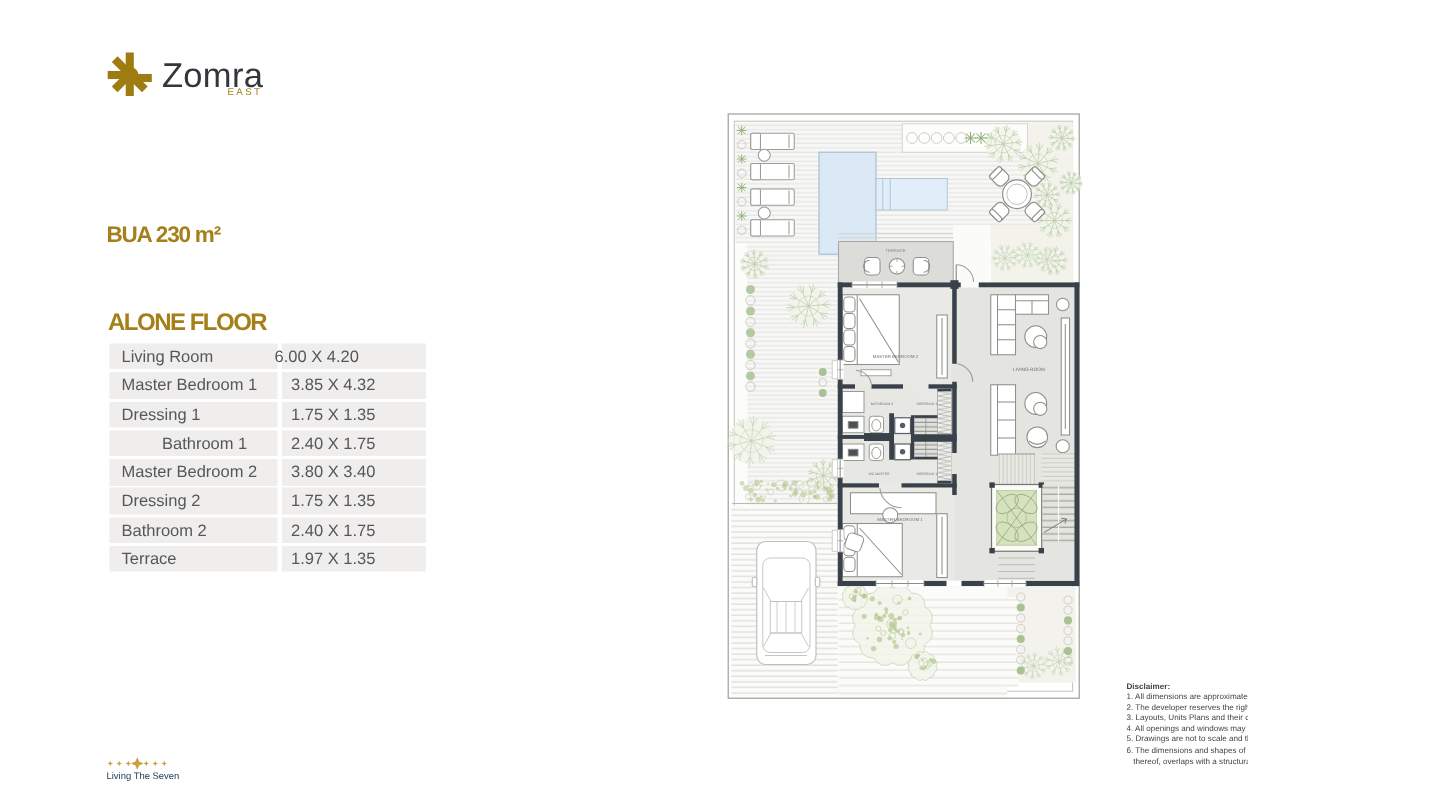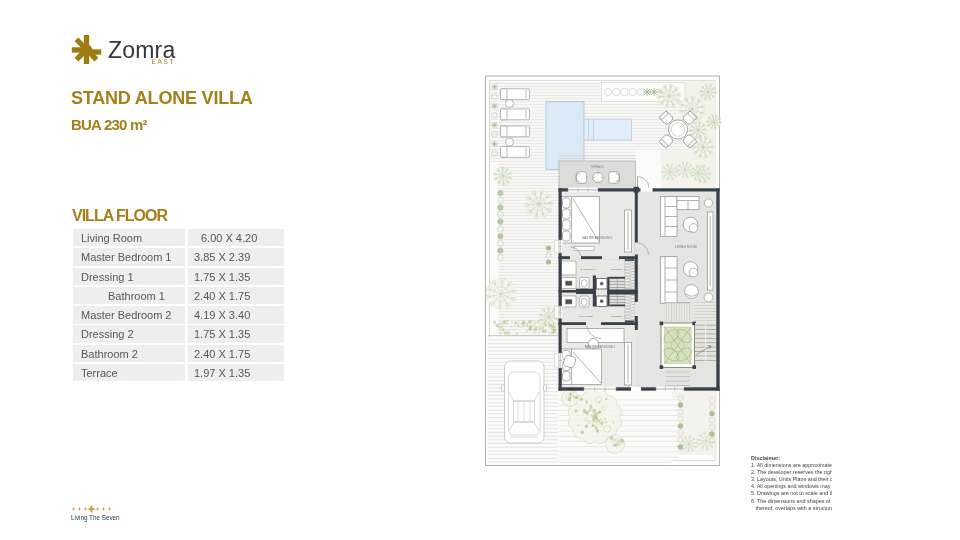--- a/index.html
+++ b/index.html
@@ -24,62 +24,61 @@
           <rect x="-2.7" y="-14.2" width="5.4" height="28.4"></rect>
         </g>
       <circle cx="0" cy="1" r="6"></circle>
     </g>
   </svg>
 
   <div class="abs" style="left:68px;top:37px;font-size:23px;color:#33363b;letter-spacing:0.2px;">Zomra</div>
 
   <div class="abs" style="left:68px;top:58px;width:67px;text-align:right;font-size:6.5px;color:#a5801a;letter-spacing:1.6px;">EAST</div>
 
-  <div class="abs gold" style="left:31px;top:88px;font-size:18px;font-weight:bold;letter-spacing:-0.2px;">STAND ALONE VILLA</div>
-
-
-  <div class="abs gold" style="left:31px;top:116px;font-size:15px;font-weight:bold;letter-spacing:-0.8px;">BUA 230 m²</div>
-
-  <div class="abs gold" style="left:32px;top:207px;font-size:16px;font-weight:bold;letter-spacing:-1px;">VILLA FLOOR</div>
+
+
+  <div class="abs gold" style="left:31px;top:148px;font-size:15px;font-weight:bold;letter-spacing:-0.8px;">BUA 230 m²</div>
+
+  <div class="abs gold" style="left:32px;top:207px;font-size:16px;font-weight:bold;letter-spacing:-1px;">ALONE FLOOR</div>
 
   <div class="abs" style="left:33px;top:229px;width:212px;">
 
     <div style="position:relative;height:19.3px;">
       <div style="position:absolute;left:0;top:0;width:112px;height:17.4px;background:#efeeec;"></div>
       <div style="position:absolute;left:115px;top:0;width:96px;height:17.4px;background:#efeeec;"></div>
       <div style="position:absolute;left:8px;top:3px;font-size:11px;color:#56575a;">Living Room</div>
-      <div style="position:absolute;left:128px;top:3px;font-size:11px;color:#56575a;">6.00 X 4.20</div>
+      <div style="position:absolute;left:110px;top:3px;font-size:11px;color:#56575a;">6.00 X 4.20</div>
     </div>
 
     <div style="position:relative;height:19.3px;">
       <div style="position:absolute;left:0;top:0;width:112px;height:17.4px;background:#efeeec;"></div>
       <div style="position:absolute;left:115px;top:0;width:96px;height:17.4px;background:#efeeec;"></div>
       <div style="position:absolute;left:8px;top:3px;font-size:11px;color:#56575a;">Master Bedroom 1</div>
-      <div style="position:absolute;left:121px;top:3px;font-size:11px;color:#56575a;">3.85 X 2.39</div>
+      <div style="position:absolute;left:121px;top:3px;font-size:11px;color:#56575a;">3.85 X 4.32</div>
     </div>
 
     <div style="position:relative;height:19.3px;">
       <div style="position:absolute;left:0;top:0;width:112px;height:17.4px;background:#efeeec;"></div>
       <div style="position:absolute;left:115px;top:0;width:96px;height:17.4px;background:#efeeec;"></div>
       <div style="position:absolute;left:8px;top:3px;font-size:11px;color:#56575a;">Dressing 1</div>
       <div style="position:absolute;left:121px;top:3px;font-size:11px;color:#56575a;">1.75 X 1.35</div>
     </div>
 
     <div style="position:relative;height:19.3px;">
       <div style="position:absolute;left:0;top:0;width:112px;height:17.4px;background:#efeeec;"></div>
       <div style="position:absolute;left:115px;top:0;width:96px;height:17.4px;background:#efeeec;"></div>
       <div style="position:absolute;left:8px;top:3px;font-size:11px;color:#56575a;padding-left:27px;">Bathroom 1</div>
       <div style="position:absolute;left:121px;top:3px;font-size:11px;color:#56575a;">2.40 X 1.75</div>
     </div>
 
     <div style="position:relative;height:19.3px;">
       <div style="position:absolute;left:0;top:0;width:112px;height:17.4px;background:#efeeec;"></div>
       <div style="position:absolute;left:115px;top:0;width:96px;height:17.4px;background:#efeeec;"></div>
       <div style="position:absolute;left:8px;top:3px;font-size:11px;color:#56575a;">Master Bedroom 2</div>
-      <div style="position:absolute;left:121px;top:3px;font-size:11px;color:#56575a;">4.19 X 3.40</div>
+      <div style="position:absolute;left:121px;top:3px;font-size:11px;color:#56575a;">3.80 X 3.40</div>
     </div>
 
     <div style="position:relative;height:19.3px;">
       <div style="position:absolute;left:0;top:0;width:112px;height:17.4px;background:#efeeec;"></div>
       <div style="position:absolute;left:115px;top:0;width:96px;height:17.4px;background:#efeeec;"></div>
       <div style="position:absolute;left:8px;top:3px;font-size:11px;color:#56575a;">Dressing 2</div>
       <div style="position:absolute;left:121px;top:3px;font-size:11px;color:#56575a;">1.75 X 1.35</div>
     </div>
 
     <div style="position:relative;height:19.3px;">

